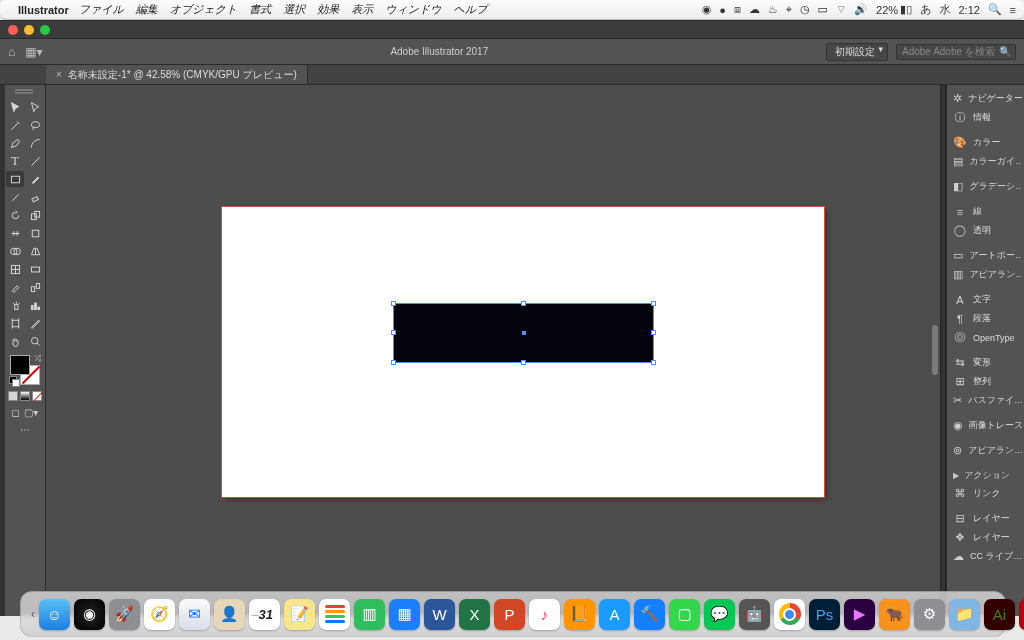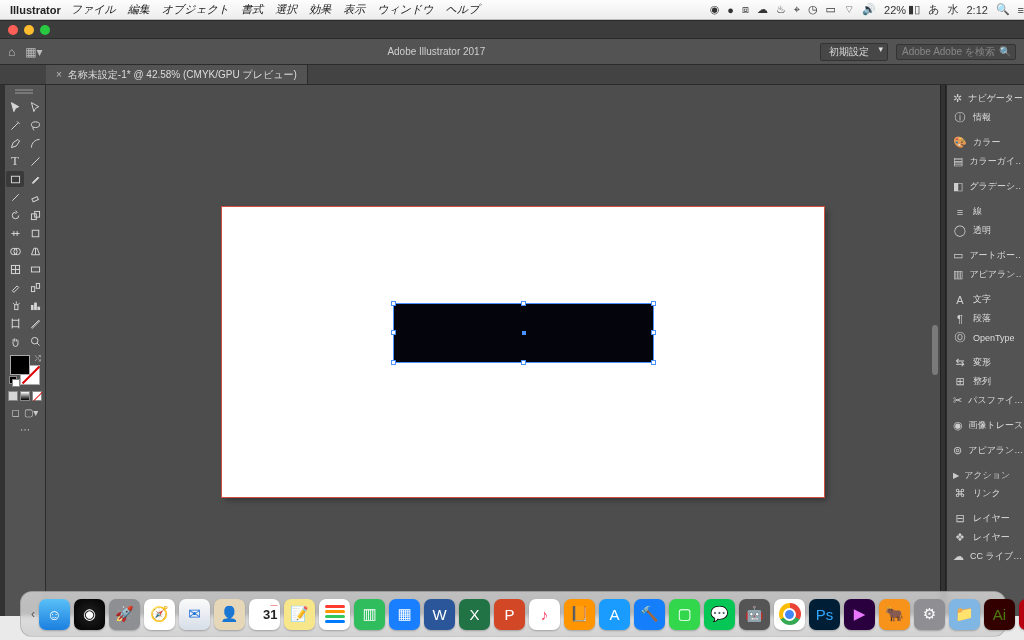--- a/index.html
+++ b/index.html
@@ -1,32 +1,32 @@
 <!DOCTYPE html>
 <html><head>
 <meta charset="utf-8">
 <style>
 * { margin:0; padding:0; box-sizing:border-box; font-family:"Hiragino Kaku Gothic Pro","Meiryo",sans-serif; user-select:none; }
 html,body { width:1024px; height:640px; overflow:hidden; background:#eaeaea; }
-.menubar { height:20px; background:linear-gradient(#fdfdfd,#ededed); display:flex; align-items:center; padding:0 0; font-size:11px; color:#222; border-bottom:1px solid #bdbdbd;}
+.menubar { height:20px; background:linear-gradient(#fdfdfd,#ededed); display:flex; align-items:center; padding:0 8px; font-size:11px; color:#222; border-bottom:1px solid #bdbdbd;border-radius:6px;}
 .menubar .apple { font-size:13px; margin-right:10px;}
 .menubar .appname { font-weight:700; margin-right:10px;}
 .menubar .mi { margin-right:12px;font-style:italic;}
 .menubar .spacer { flex:1;}
 .menubar .tray { display:flex; align-items:center; gap:8px; font-size:11px; color:#333;}
 .menubar .tray span { display:inline-flex; align-items:center; gap:2px;}
 .window { position:absolute; left:0; top:20px; width:1024px; height:596px; background:#535353; border-top:1px solid #2b2b2b; }
 .win-titlebar { height:18px; background:#3c3c3c; display:flex; align-items:center; padding:0 8px; color:#c8c8c8; font-size:10px; border-bottom:1px solid #2b2b2b;}
 .traffic { display:flex; gap:6px; margin-right:10px;}
 .dot { width:10px; height:10px; border-radius:50%;}
 .dot.r{background:#ff5f57;} .dot.y{background:#febc2e;} .dot.g{background:#28c840;}
 .ctrlbar { height:26px; background:#535353; display:flex; align-items:center; padding:0 8px; border-bottom:1px solid #2b2b2b; color:#cfcfcf; font-size:10px;}
 .ctrlbar .home-icon,.ctrlbar .layouts-icon{ opacity:.85; margin-right:10px; font-size:12px;}
 .ctrlbar .right { margin-left:auto; display:flex; align-items:center; gap:8px;}
-.ctrlbar .preset { background:#474747; padding:1px 18px 1px 8px; border:1px solid #333; border-radius:2px; color:#ddd; position:relative;}
+.ctrlbar .preset { background:#474747; padding:1px 12px 1px 8px; border:1px solid #333; border-radius:2px; color:#ddd; position:relative;}
 .ctrlbar .preset::after{content:"▾"; position:absolute; right:4px; top:0; font-size:9px;}
 .ctrlbar .search { width:120px; height:16px; background:#474747; border:1px solid #333; border-radius:2px; color:#888; padding:0 16px 0 5px; font-size:10px; position:relative;}
 .ctrlbar .search .mag{ position:absolute; right:3px; top:1px; font-size:10px; color:#999;}
 .tabstrip { height:20px; background:#434343; display:flex; align-items:stretch; padding-left:46px; border-bottom:1px solid #2b2b2b;}
 .tabstrip .tab { display:flex; align-items:center; background:#535353; color:#dcdcdc; font-size:10px; padding:0 10px; border-right:1px solid #2b2b2b;}
 .tabstrip .tab .x{ margin-right:6px; color:#bbb; font-size:10px;}
 .workspace { position:absolute; left:0; top:64px; right:0; bottom:0; display:flex;}
 .leftgutter{ width:5px; background:#323232;}
 .toolbox { width:41px; background:#535353; border-right:1px solid #2b2b2b; display:flex; flex-direction:column; align-items:center; padding-top:4px;}
 .toolbox .grab{ width:20px; height:6px; margin-bottom:4px;}
@@ -93,21 +93,21 @@
 .dock .app.line{background:#06c755;} 
 .dock .app.robo{background:#555;} 
 .dock .app.chrome{background:#fff;} 
 .dock .app.ps{background:#001e36;color:#31a8ff;} 
 .dock .app.pr{background:#2a003f;color:#ea77ff;} 
 .dock .app.trade{background:#f7931a;} 
 .dock .app.sysprefs{background:#8e8e93;} 
 .dock .app.folder{background:#7fb6e3;} 
 .dock .app.ai{background:#330000;color:#4d7c0f;} 
 .dock .app.fz{background:#b50010;}
-.dock .app .cal-inner{ background:#fff; width:26px; height:26px; border-radius:5px; display:flex; flex-direction:column; align-items:flex-end; font-size:7px; color:#e33;}
+.dock .app .cal-inner{ background:#fff; width:26px; height:26px; border-radius:5px; display:flex; align-items:center; font-size:7px; color:#e33;font-style:italic;}
 .dock .app .cal-inner .d{ font-size:13px; color:#222; font-weight:600; line-height:1;}
 .dock .app.reminders .rl{ width:20px; display:flex; flex-direction:column; gap:2px;}
 .dock .app.reminders .rl span{ height:3px; border-radius:2px;}
 .dock .app.chrome .ch{ width:22px; height:22px; border-radius:50%; background:conic-gradient(#ea4335 0 120deg,#34a853 120deg 240deg,#fbbc05 240deg 360deg); display:flex; align-items:center; justify-content:center;}
 .dock .app.chrome .ch::after{ content:""; width:9px; height:9px; border-radius:50%; background:#4285f4; border:2px solid #fff;}
 </style>
 </head>
 <body>
 
 <div class="menubar">

